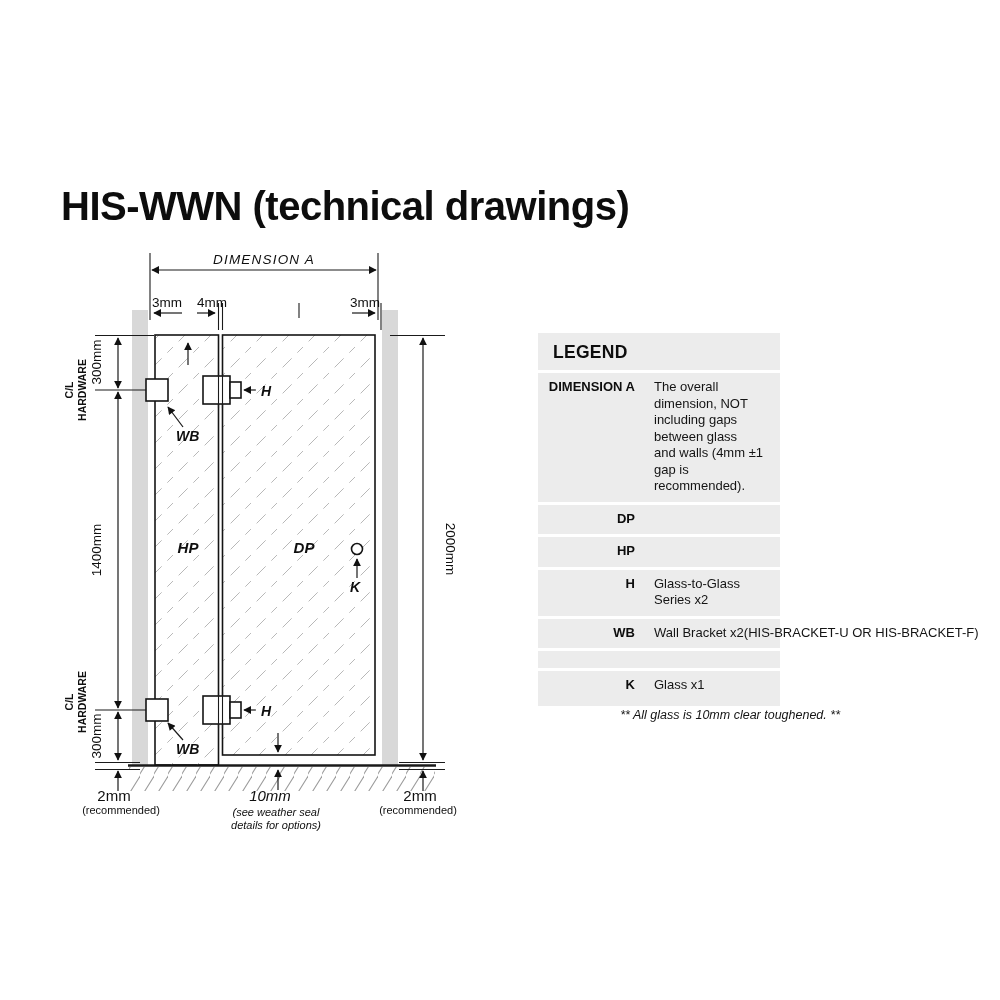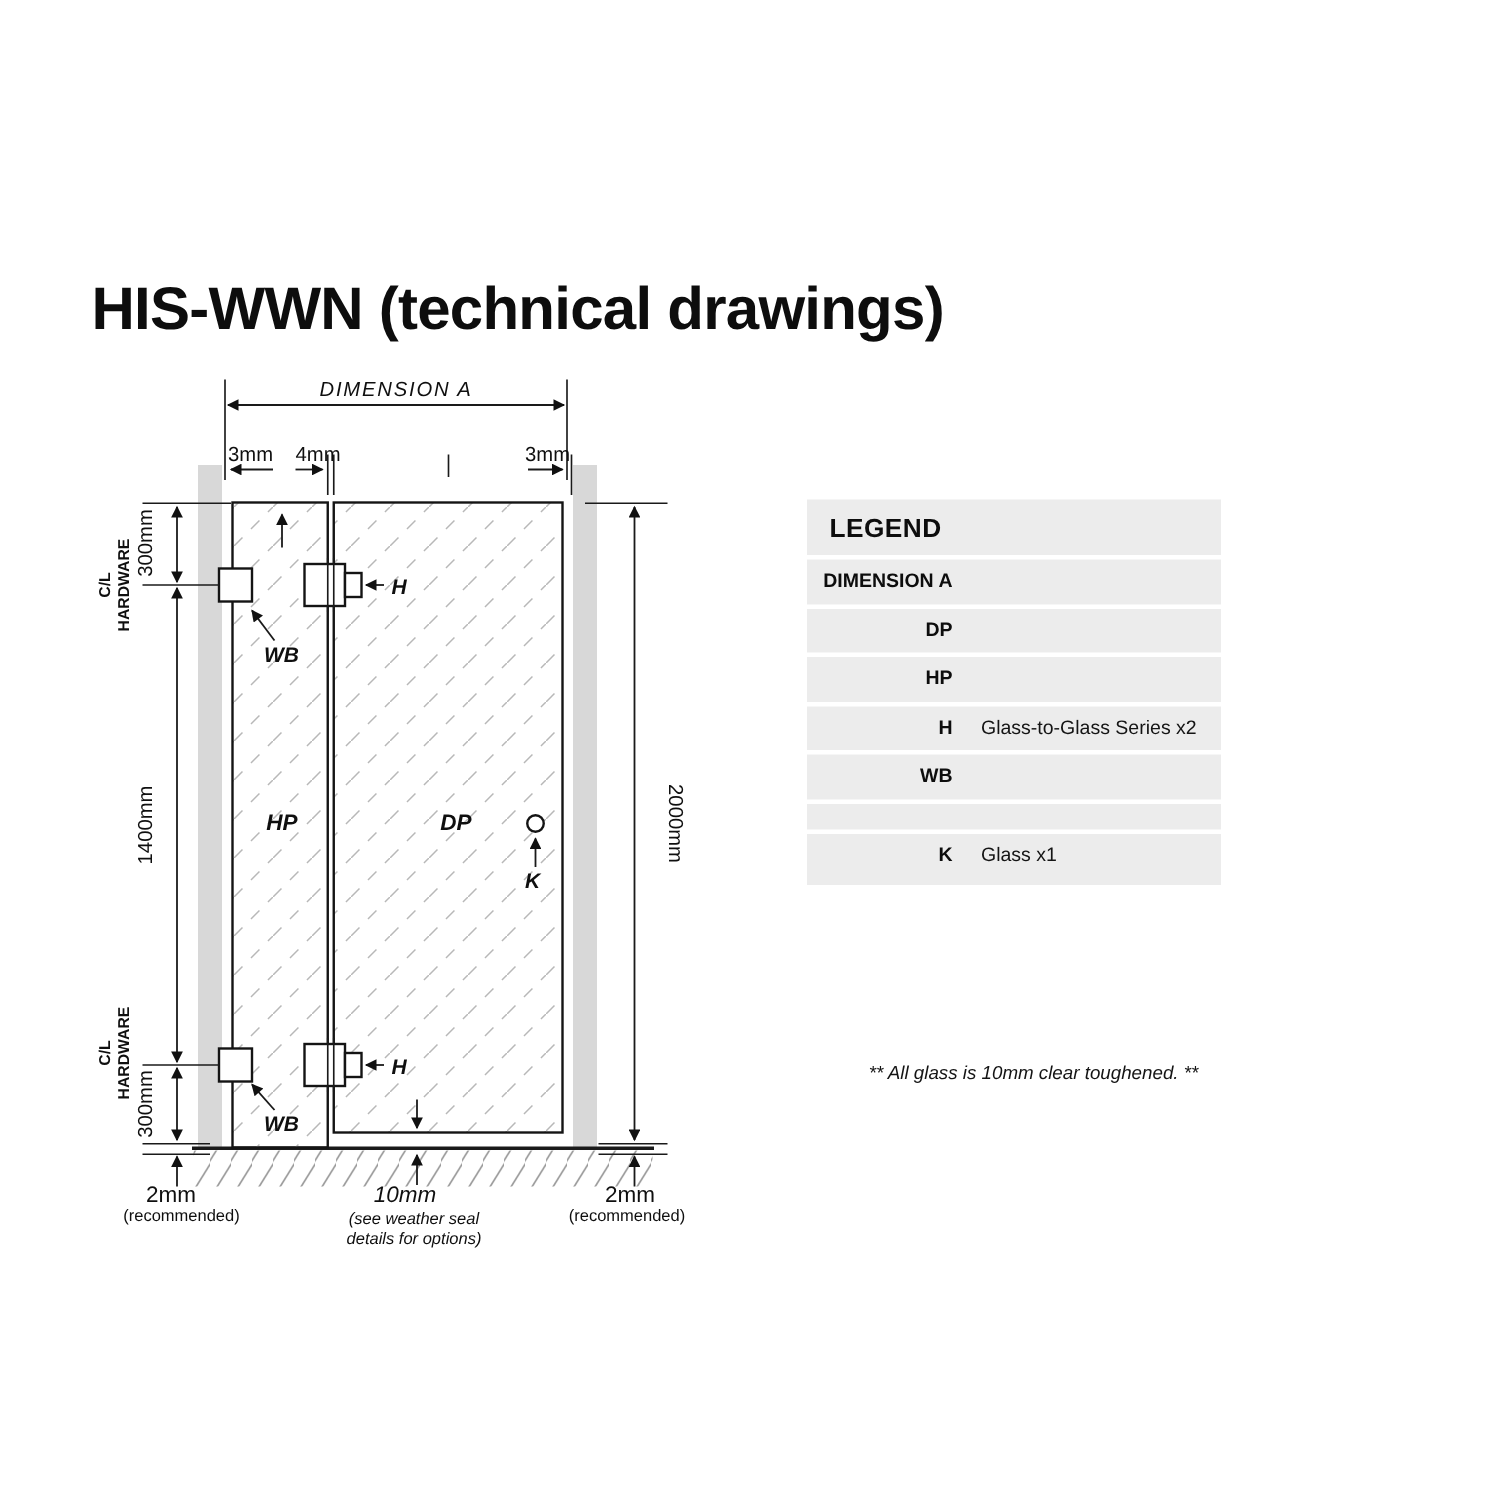--- a/index.html
+++ b/index.html
@@ -22,42 +22,42 @@
   .t13{font-size:13.5px;}
   .t15{font-size:15px;}
   .t11{font-size:11px;}
   .t10b{font-size:10.5px;font-weight:bold;}
   .it{font-style:italic;}
   .bi{font-weight:bold;font-style:italic;}
   .dimA{font-size:13.5px;font-style:italic;letter-spacing:1.2px;}
 
   
   .legend{
-    position:absolute;left:538px;top:333px;width:276px;
+    position:absolute;left:538px;top:333px;width:242px;
     background:#ececec;
   }
   .ltitle{
     font-size:17.5px;font-weight:bold;letter-spacing:0.3px;
     padding:9px 0 7px 15px;color:#0d0d0d;
   }
   .ldiv{height:3px;background:#ffffff;}
   .lrow{display:flex;padding:6px 0 7px 0;}
   .term{
     width:97px;text-align:right;font-weight:bold;font-size:13px;
     line-height:16.5px;flex:none;color:#0d0d0d;
   }
   .def{
     margin-left:19px;font-size:13px;line-height:16.5px;
     white-space:pre-line;width:196px;color:#141414;
   }
   .def.nowrap{white-space:nowrap;width:auto;overflow:visible;}
   .erow{height:17px;}
   .krow{padding-bottom:12px;}
   .footnote{
-    position:absolute;left:538px;top:708px;width:302px;text-align:center;
+    position:absolute;left:538px;top:708px;width:302px;text-align:right;
     font-size:12.5px;font-style:italic;color:#141414;white-space:nowrap;
   }
 </style>
 </head>
 <body>
 
 <h1 class="page-title">HIS-WWN (technical drawings)</h1>
 
 <svg class="drawing" width="1000" height="1000" viewBox="0 0 1000 1000">
   <defs>
@@ -173,20 +173,24 @@
   <text class="t15" x="420" y="801" text-anchor="middle">2mm</text>
   <text class="t11" x="418" y="814" text-anchor="middle">(recommended)</text>
 </svg>
 
 <div class="legend">
   <div class="ltitle">LEGEND</div>
   <div class="ldiv"></div>
 
   <div class="lrow">
     <div class="term">DIMENSION A</div>
+    <div class="def">The overall dimension, NOT
+including gaps between glass
+and walls (4mm ±1 gap is
+recommended).</div>
   </div>
   <div class="ldiv"></div>
 
   <div class="lrow">
     <div class="term">DP</div>
   </div>
   <div class="ldiv"></div>
 
   <div class="lrow">
     <div class="term">HP</div>
@@ -194,20 +198,21 @@
   <div class="ldiv"></div>
 
   <div class="lrow">
     <div class="term">H</div>
     <div class="def">Glass-to-Glass Series x2</div>
   </div>
   <div class="ldiv"></div>
 
   <div class="lrow">
     <div class="term">WB</div>
+    <div class="def nowrap">Wall Bracket x2(HIS-BRACKET-U OR HIS-BRACKET-F)</div>
   </div>
   <div class="ldiv"></div>
 
   <div class="erow"></div>
   <div class="ldiv"></div>
 
   <div class="lrow krow">
     <div class="term">K</div>
     <div class="def">Glass x1</div>
   </div>

